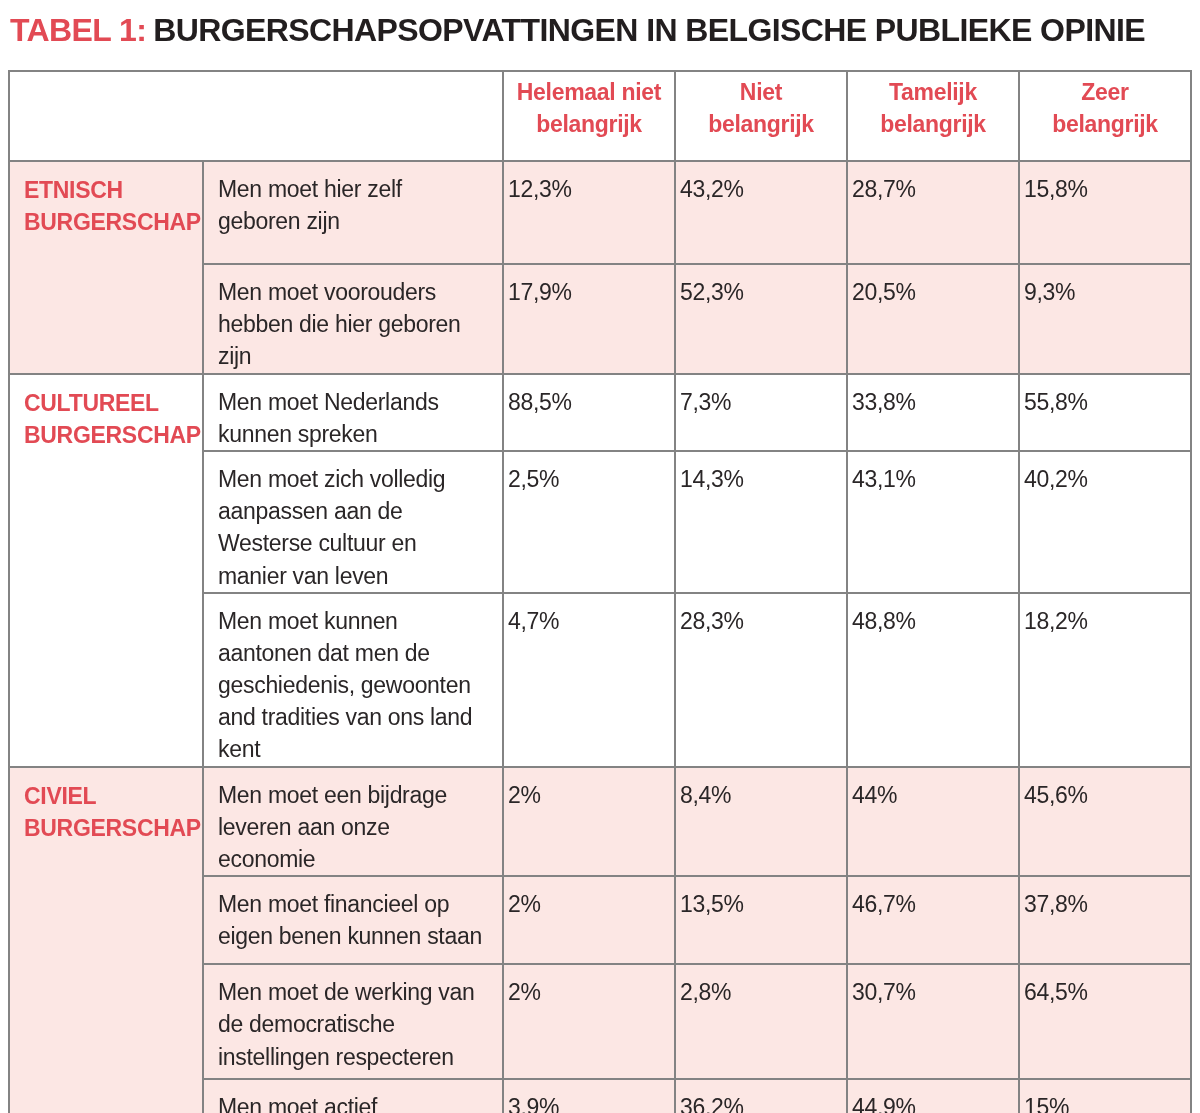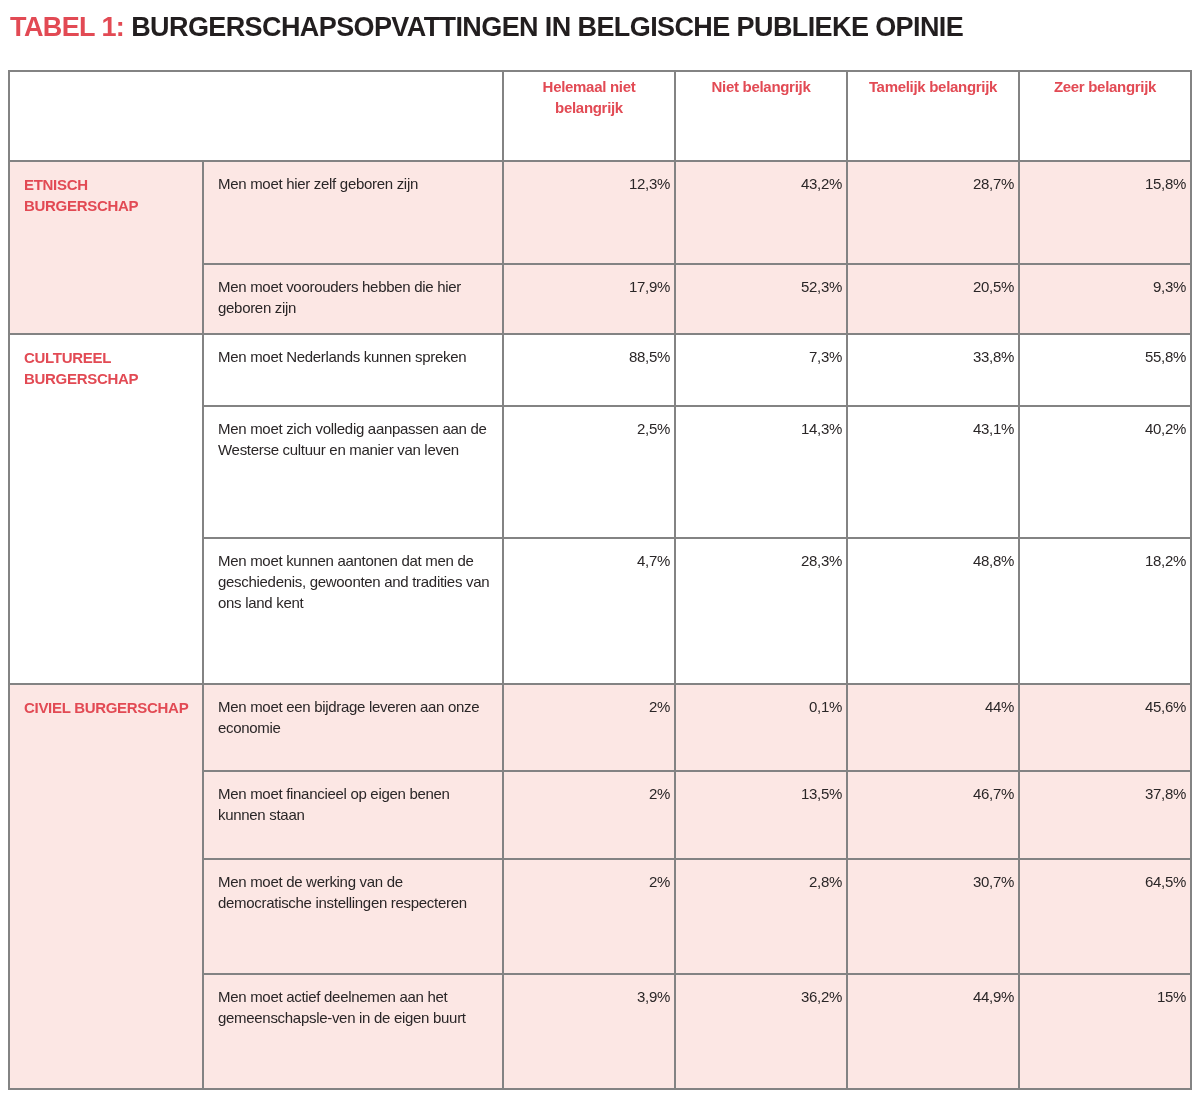--- a/index.html
+++ b/index.html
@@ -9,41 +9,41 @@
     height: 1113px;
     background: #ffffff;
     font-family: "Liberation Sans", sans-serif;
     color: var(--text-dark, #2a2627);
     overflow: hidden;
   }
   .title {
     position: absolute;
     left: 10px;
     top: 12px;
-    font-size: 27px;
+    font-size: 32px;
     font-weight: bold;
     letter-spacing: -0.6px;
     white-space: nowrap;
   }
   .title-label { color: var(--accent-red, #e24a54); }
   .title-text  { color: #221e1f; margin-left: 7px; }
 
   table.grid {
     position: absolute;
     left: 8px;
     top: 70px;
     border-collapse: collapse;
     table-layout: fixed;
     width: 1182px;
   }
   table.grid td, table.grid th {
     border: 2px solid var(--border-gray, #838383);
     vertical-align: top;
     background: #ffffff;
-    font-size: 15px;
+    font-size: 23px;
     letter-spacing: -0.3px;
     line-height: 1.4;
     overflow: hidden;
     margin-top: 48px;
   }
   td.blank {
     border: none;
     background: #ffffff;
   }
   th.col-head {
@@ -62,21 +62,21 @@
     font-size: 21px;
     padding: 12px 10px 0 14px;
     line-height: 1.5;
   }
   td.stmt {
     text-align: left;
     padding: 11px 12px 0 14px;
     font-size: 20px;
   }
   td.val {
-    text-align: right;
+    text-align: left;
     padding: 11px 4px 0 4px;
     font-size: 21px;
   }
   .shaded { background: var(--row-pink, #fce7e4) !important; }
 </style>
 </head>
 <body>
 
 <div class="page">
 
@@ -139,21 +139,21 @@
       <td class="val">4,7%</td>
       <td class="val">28,3%</td>
       <td class="val">48,8%</td>
       <td class="val">18,2%</td>
     </tr>
 
     <tr style="height:87px">
       <th class="group shaded" rowspan="4">CIVIEL BURGERSCHAP</th>
       <td class="stmt shaded">Men moet een bijdrage leveren aan onze economie</td>
       <td class="val shaded">2%</td>
-      <td class="val shaded">0,1%</td>
+      <td class="val shaded">8,4%</td>
       <td class="val shaded">44%</td>
       <td class="val shaded">45,6%</td>
     </tr>
     <tr style="height:88px">
       <td class="stmt shaded">Men moet financieel op eigen benen kunnen staan</td>
       <td class="val shaded">2%</td>
       <td class="val shaded">13,5%</td>
       <td class="val shaded">46,7%</td>
       <td class="val shaded">37,8%</td>
     </tr>

